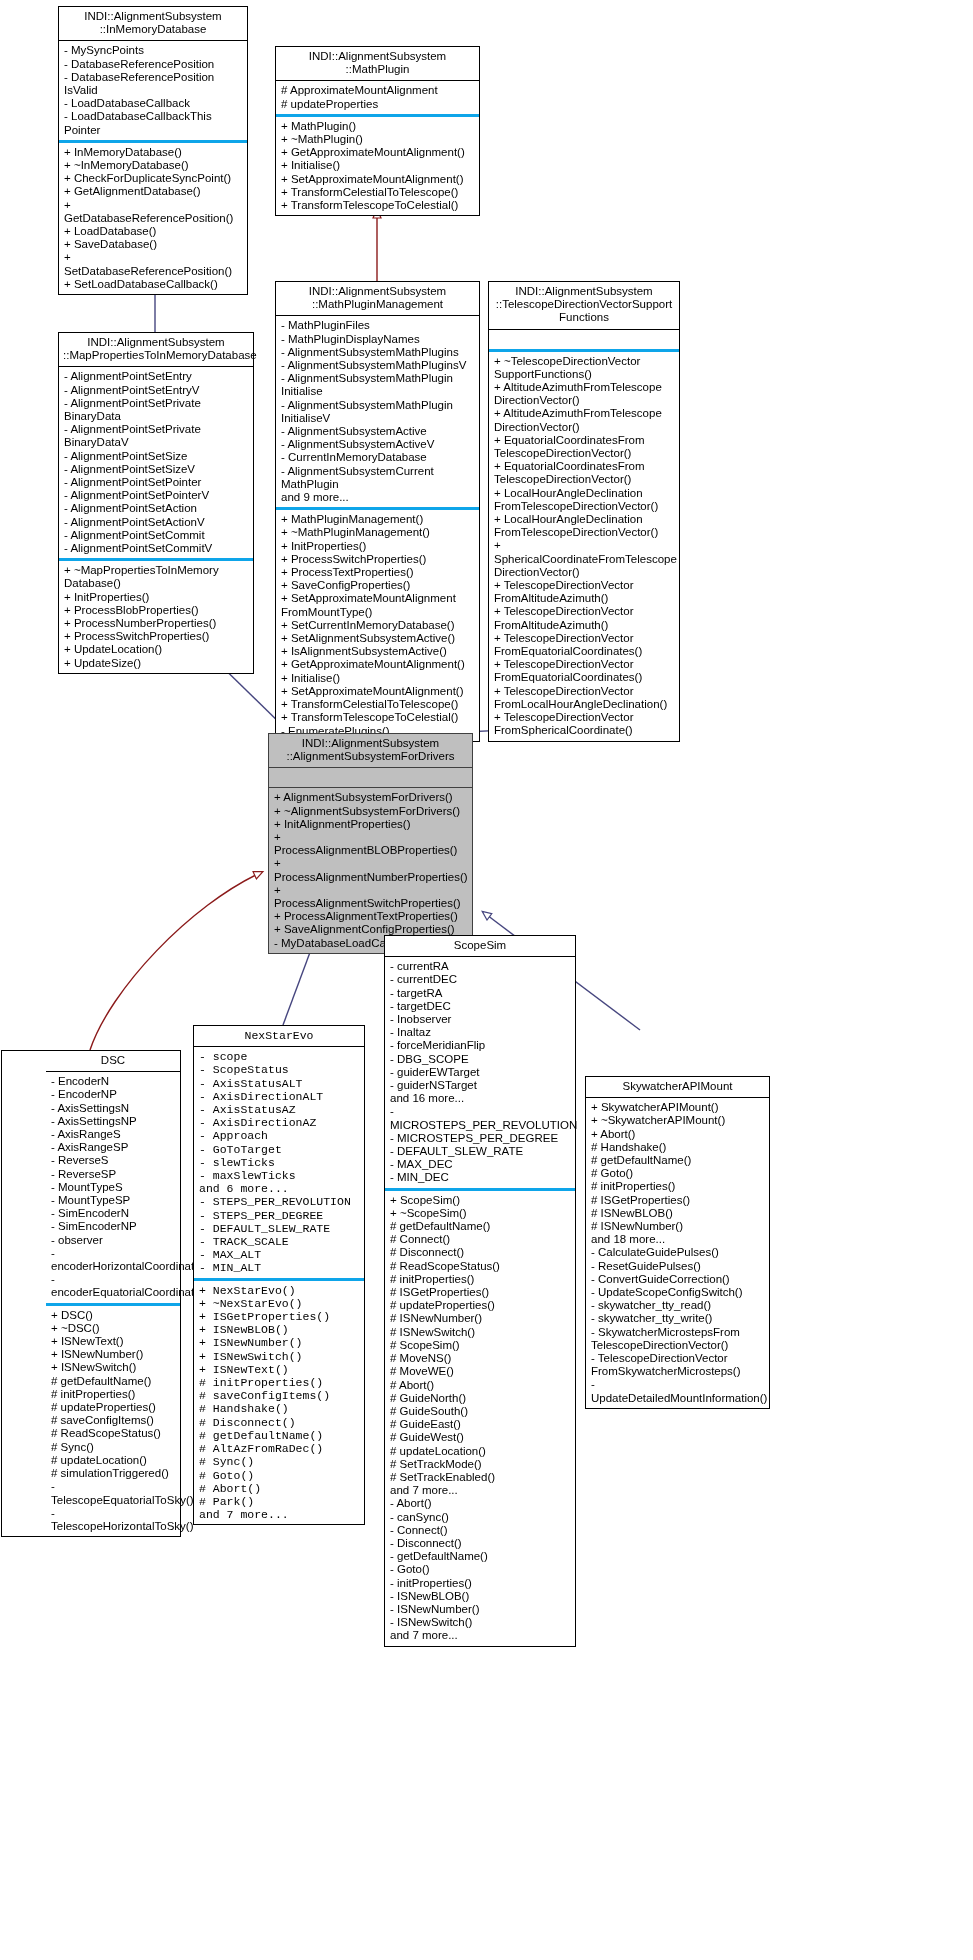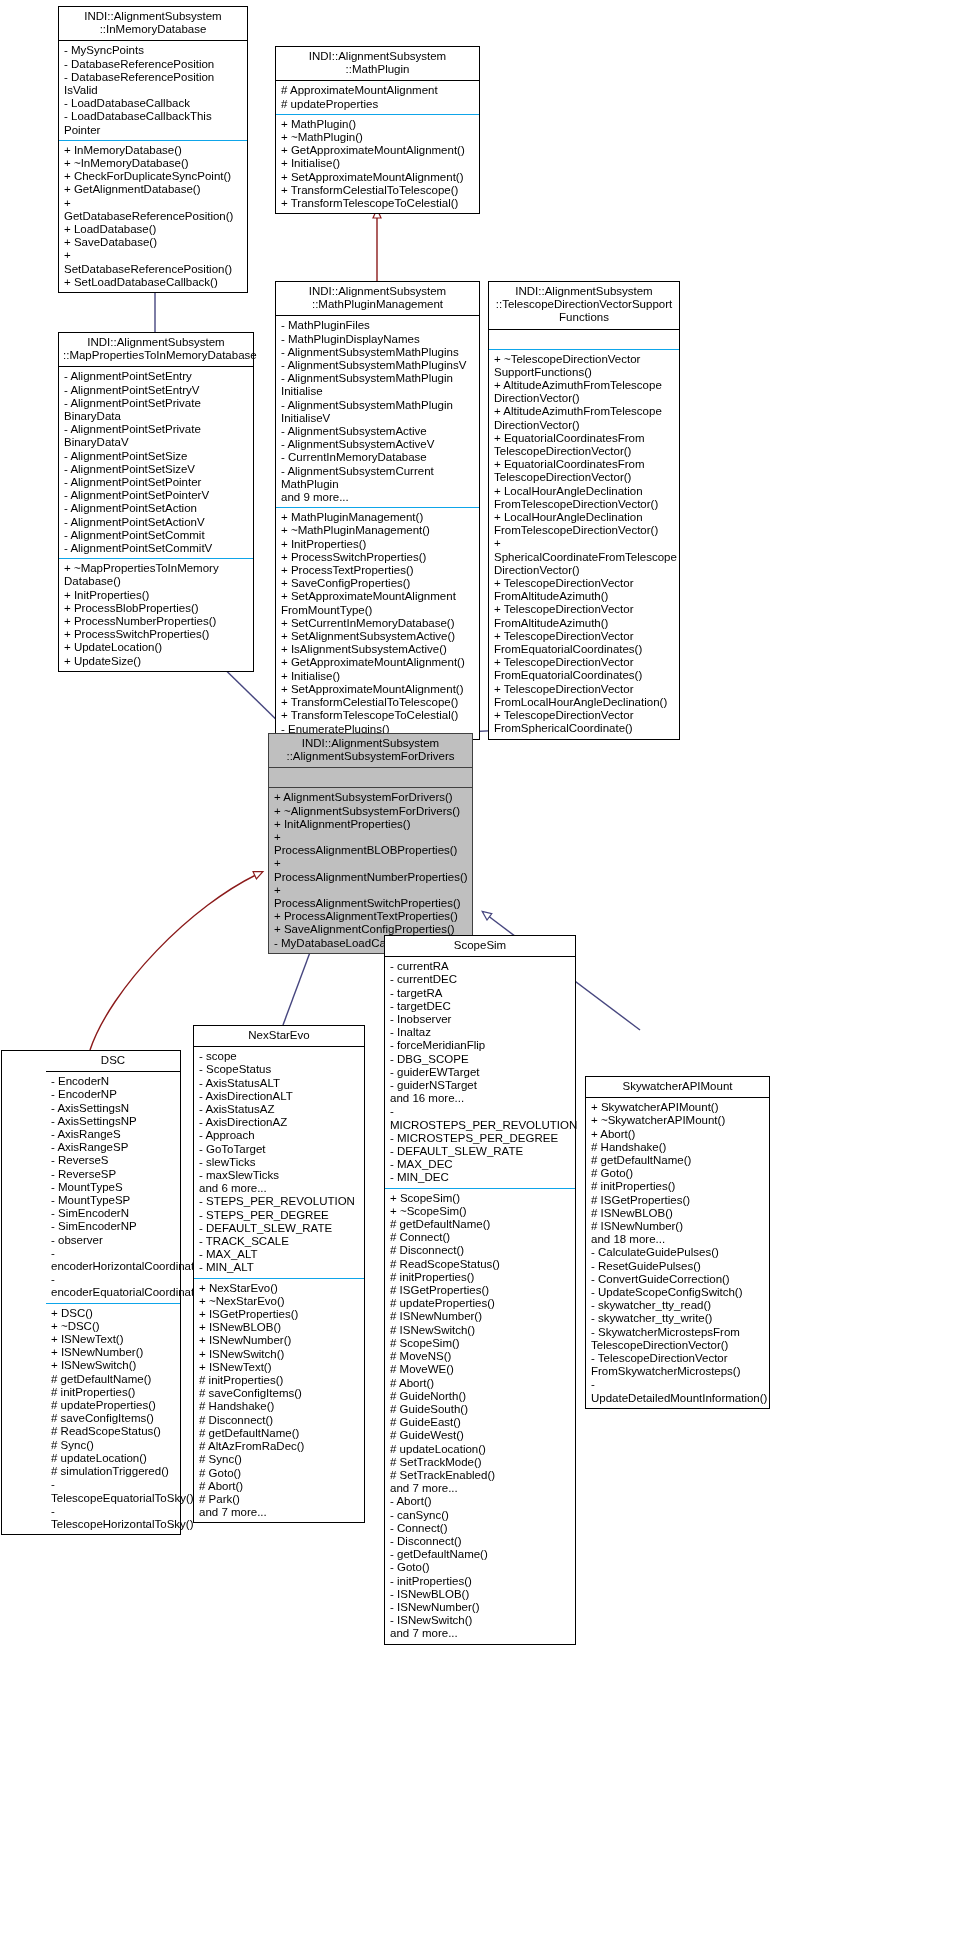--- a/index.html
+++ b/index.html
@@ -45,21 +45,21 @@
     text-align: center;
     padding: 3px 4px 4px 4px;
     border-bottom: 1px solid #000000;
     white-space: pre-line;
     font-size: 11.5px;
     line-height: 13.2px;
   }
   .node.shaded .title { border-bottom: 1px solid #404040; }
   .node .attrs {
     padding: 3px 5px 3px 5px;
-    border-bottom: 1px solid #0ea5e9;
+    border-bottom: 3px solid #0ea5e9;
     white-space: pre-line;
   }
   .node.shaded .attrs { border-bottom: 1px solid #404040; }
   .node .ops {
     padding: 3px 5px 3px 5px;
     white-space: pre-line;
   }
   .node .attrs.empty, .node .ops.empty {
     min-height: 13px;
   }
@@ -273,21 +273,21 @@
 # updateProperties()
 # saveConfigItems()
 # ReadScopeStatus()
 # Sync()
 # updateLocation()
 # simulationTriggered()
 - TelescopeEquatorialToSky()
 - TelescopeHorizontalToSky()</div>
   </div>
 
-  <div class="node" style="left:193px; top:1025px; width:172px;">
+  <div class="node" style="left:193px; top:1025px; width:172px;font-family:Liberation Mono, monospace;">
     <div class="title">NexStarEvo</div>
     <div class="attrs">- scope
 - ScopeStatus
 - AxisStatusALT
 - AxisDirectionALT
 - AxisStatusAZ
 - AxisDirectionAZ
 - Approach
 - GoToTarget
 - slewTicks

